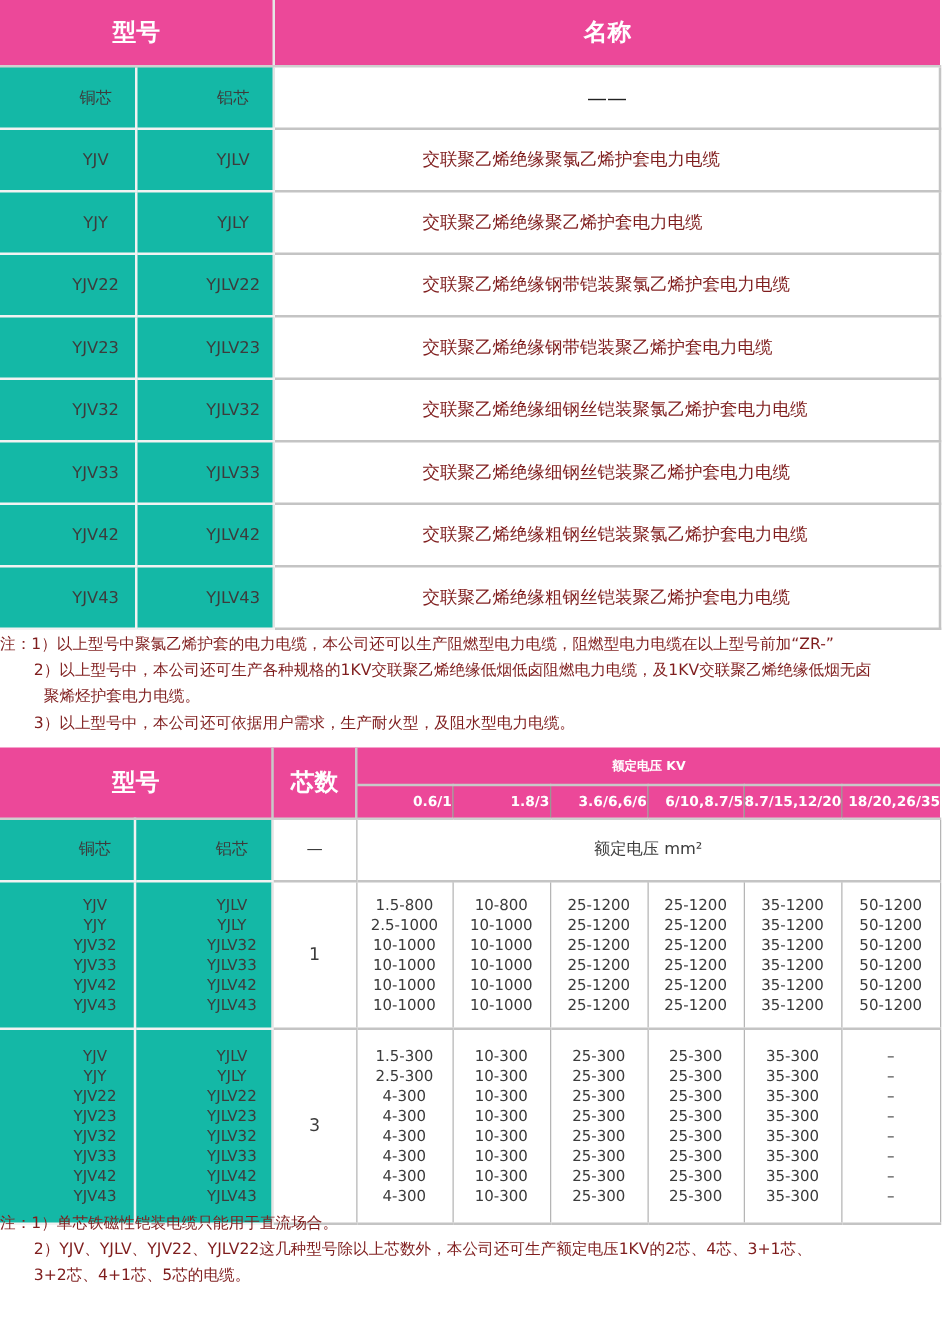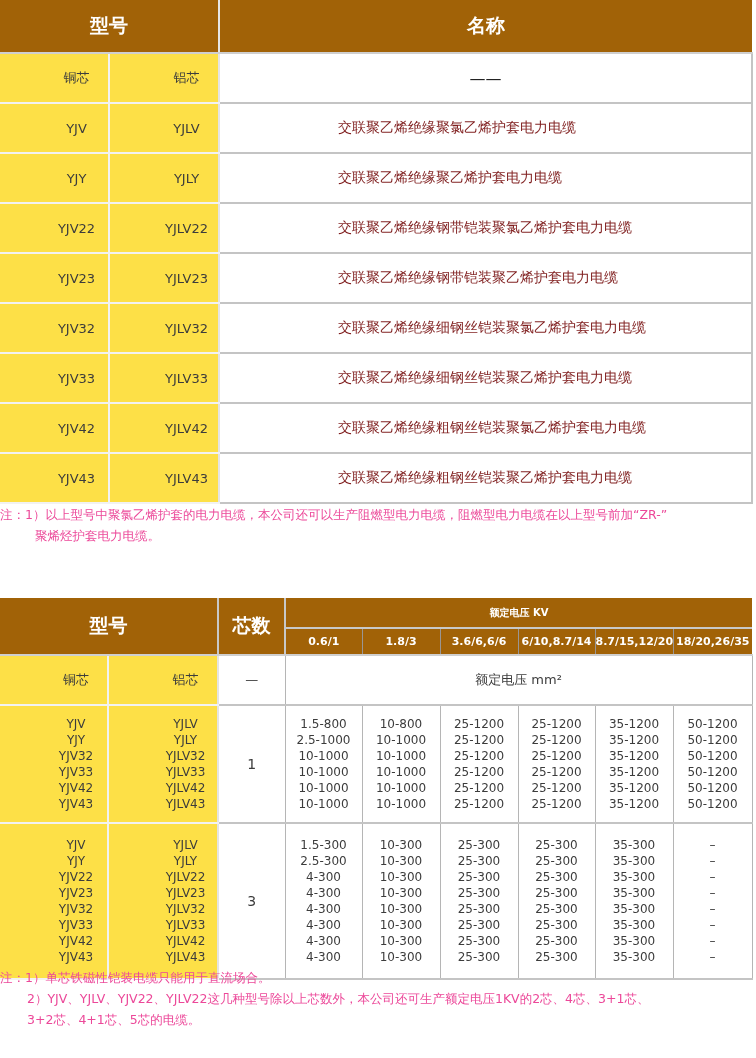--- a/index.html
+++ b/index.html
@@ -1,45 +1,45 @@
 <!DOCTYPE html>
 <html><head>
 <meta charset="utf-8">
 <style>
   html, body { margin: 0; padding: 0; background: #ffffff; }
   body { width: 756px; height: 1058px; overflow: hidden; position: relative;
          font-family: "DejaVu Sans", "Liberation Sans", sans-serif; color: #3c3c3c; }
   table { border-collapse: collapse; table-layout: fixed; position: absolute; left: 0; }
   td, th { padding: 0; text-align: center; vertical-align: middle; }
-  .hd { background: #a16207; color: #ffffff; font-weight: bold; }
-  .gray { background: #fde047; padding-left: 45px; }
+  .hd { background: #ec4899; color: #ffffff; font-weight: bold; }
+  .gray { background: #14b8a6; padding-left: 45px; }
   .white { background: #ffffff; }
 
   
   #t1 { top: 0; width: 752px; }
   #t1 th.hd { height: 52px; font-size: 19px; border-right: 2px solid #e6e6e6; border-bottom: 2px solid #cfcfcf; }
   #t1 th.hd:last-child { border-right: none; }
   #t1 td { height: 48px; font-size: 13px; }
   #t1 td.gray { border-right: 2px solid #f2f2f2; border-bottom: 2px solid #f2f2f2; }
   #t1 td.gray.c2 { border-right: 2px solid #e4e4e4; }
   #t1 td.white { border-bottom: 2px solid #c4c4c4; border-right: 2px solid #c4c4c4; font-size: 14px; color: #7f1d1d; text-align: left; padding-left: 118px; }
   #t1 td.dash { text-align: center; padding-left: 0; font-size: 16px; color: #222; }
 
   
-  .notes { position: absolute; left: 0; font-size: 12.5px; line-height: 21px; color: #ec4899; }
+  .notes { position: absolute; left: 0; font-size: 12.5px; line-height: 21px; color: #7f1d1d; }
   .notes p { margin: 0; white-space: nowrap; }
   .notes .ind { padding-left: 27px; }
   #notes1 { top: 504px; }
   #notes2 { top: 967px; }
 
   
   #t2 { top: 598px; width: 752px; }
   #t2 .big { font-size: 19px; border-right: 2px solid #c8c8c8; border-bottom: 2px solid #cfcfcf; }
   #t2 .volt-title { height: 29px; font-size: 10px; border-bottom: 2px solid #c8c8c8; }
-  #t2 .volt { height: 25px; font-size: 11px; border-right: 1px solid #9a9693; border-bottom: 2px solid #cfcfcf; }
+  #t2 .volt { height: 25px; font-size: 11px; border-right: 1px solid #9a9693; border-bottom: 2px solid #cfcfcf; text-align: right; }
   #t2 .volt:last-child { border-right: none; }
   #t2 td { font-size: 12px; line-height: 16px; }
   #t2 td.gray { border-right: 2px solid #f2f2f2; border-bottom: 2px solid #f2f2f2; }
   #t2 td.gray.c2 { border-right: 2px solid #e4e4e4; }
   #t2 td.white { border-right: 1px solid #b5b5b5; border-bottom: 2px solid #c4c4c4; }
   #t2 tr.sub td { height: 48px; font-size: 13px; }
   #t2 td.unit { font-size: 15px; }
   #t2 td.cores { font-size: 14px; }
   .stack span { display: block; }
   #t2 tr.g1 td { height: 116px; }
@@ -102,21 +102,23 @@
   <tr>
     <td class="gray">YJV43</td>
     <td class="gray c2">YJLV43</td>
     <td class="white">交联聚乙烯绝缘粗钢丝铠装聚乙烯护套电力电缆</td>
   </tr>
 </tbody>
   </table>
 
 <div id="notes1" class="notes">
   <p>注：1）以上型号中聚氯乙烯护套的电力电缆，本公司还可以生产阻燃型电力电缆，阻燃型电力电缆在以上型号前加“ZR-”</p>
+  <p class="ind">2）以上型号中，本公司还可生产各种规格的1KV交联聚乙烯绝缘低烟低卤阻燃电力电缆，及1KV交联聚乙烯绝缘低烟无卤</p>
   <p style="padding-left:35px">聚烯烃护套电力电缆。</p>
+  <p class="ind">3）以上型号中，本公司还可依据用户需求，生产耐火型，及阻水型电力电缆。</p>
 </div>
 
 <table id="t2">
   <colgroup>
     <col style="width:108px">
       <col style="width:110px">
       <col style="width:67px">
     <col style="width:77px">
       <col style="width:78px">
       <col style="width:78px">
@@ -127,21 +129,21 @@
   <tbody>
       <tr>
     <th class="hd big" colspan="2" rowspan="2">型号</th>
     <th class="hd big" rowspan="2">芯数</th>
     <th class="hd volt-title" colspan="6">额定电压 KV</th>
   </tr>
   <tr>
     <th class="hd volt">0.6/1</th>
     <th class="hd volt">1.8/3</th>
     <th class="hd volt">3.6/6,6/6</th>
-    <th class="hd volt">6/10,8.7/14</th>
+    <th class="hd volt">6/10,8.7/5</th>
     <th class="hd volt">8.7/15,12/20</th>
     <th class="hd volt">18/20,26/35</th>
   </tr>
   <tr class="sub">
     <td class="gray">铜芯</td>
     <td class="gray c2">铝芯</td>
     <td class="white cores">—</td>
     <td class="white unit" colspan="6">额定电压 mm²</td>
   </tr>
   <tr class="g1">

